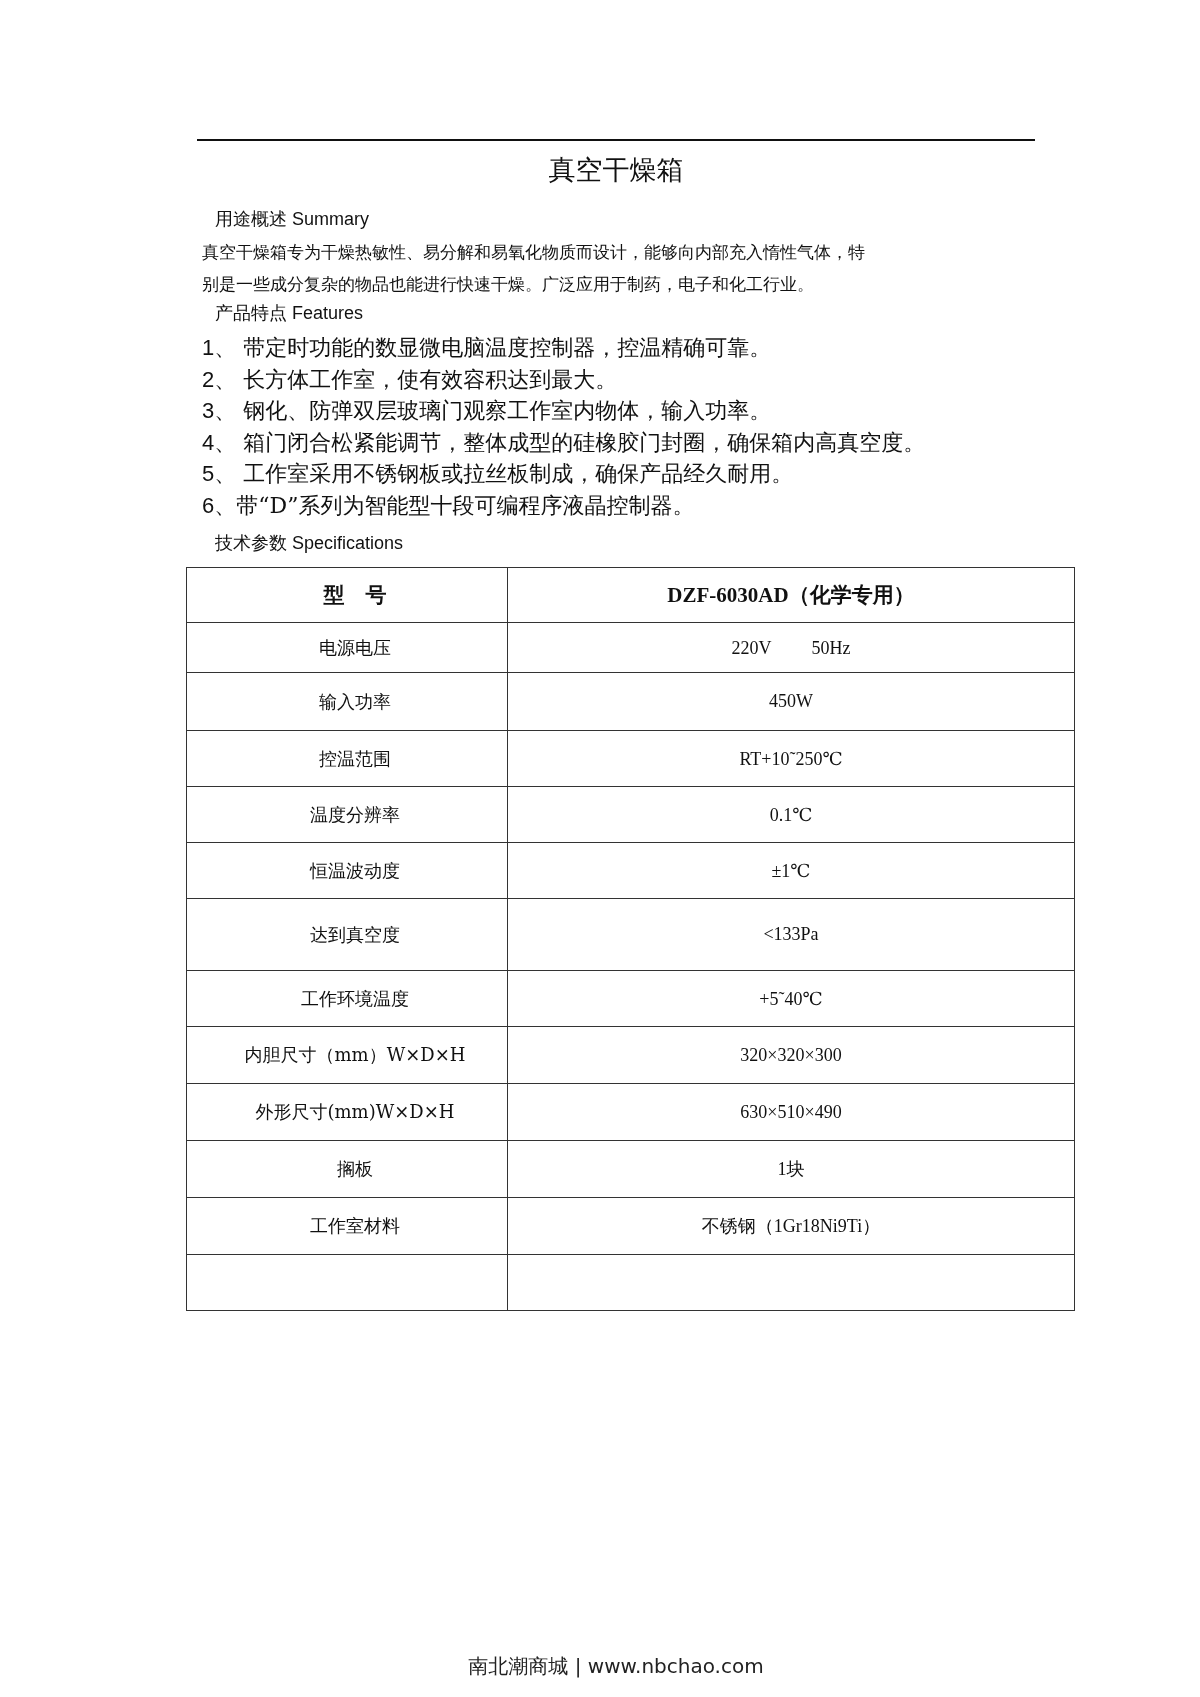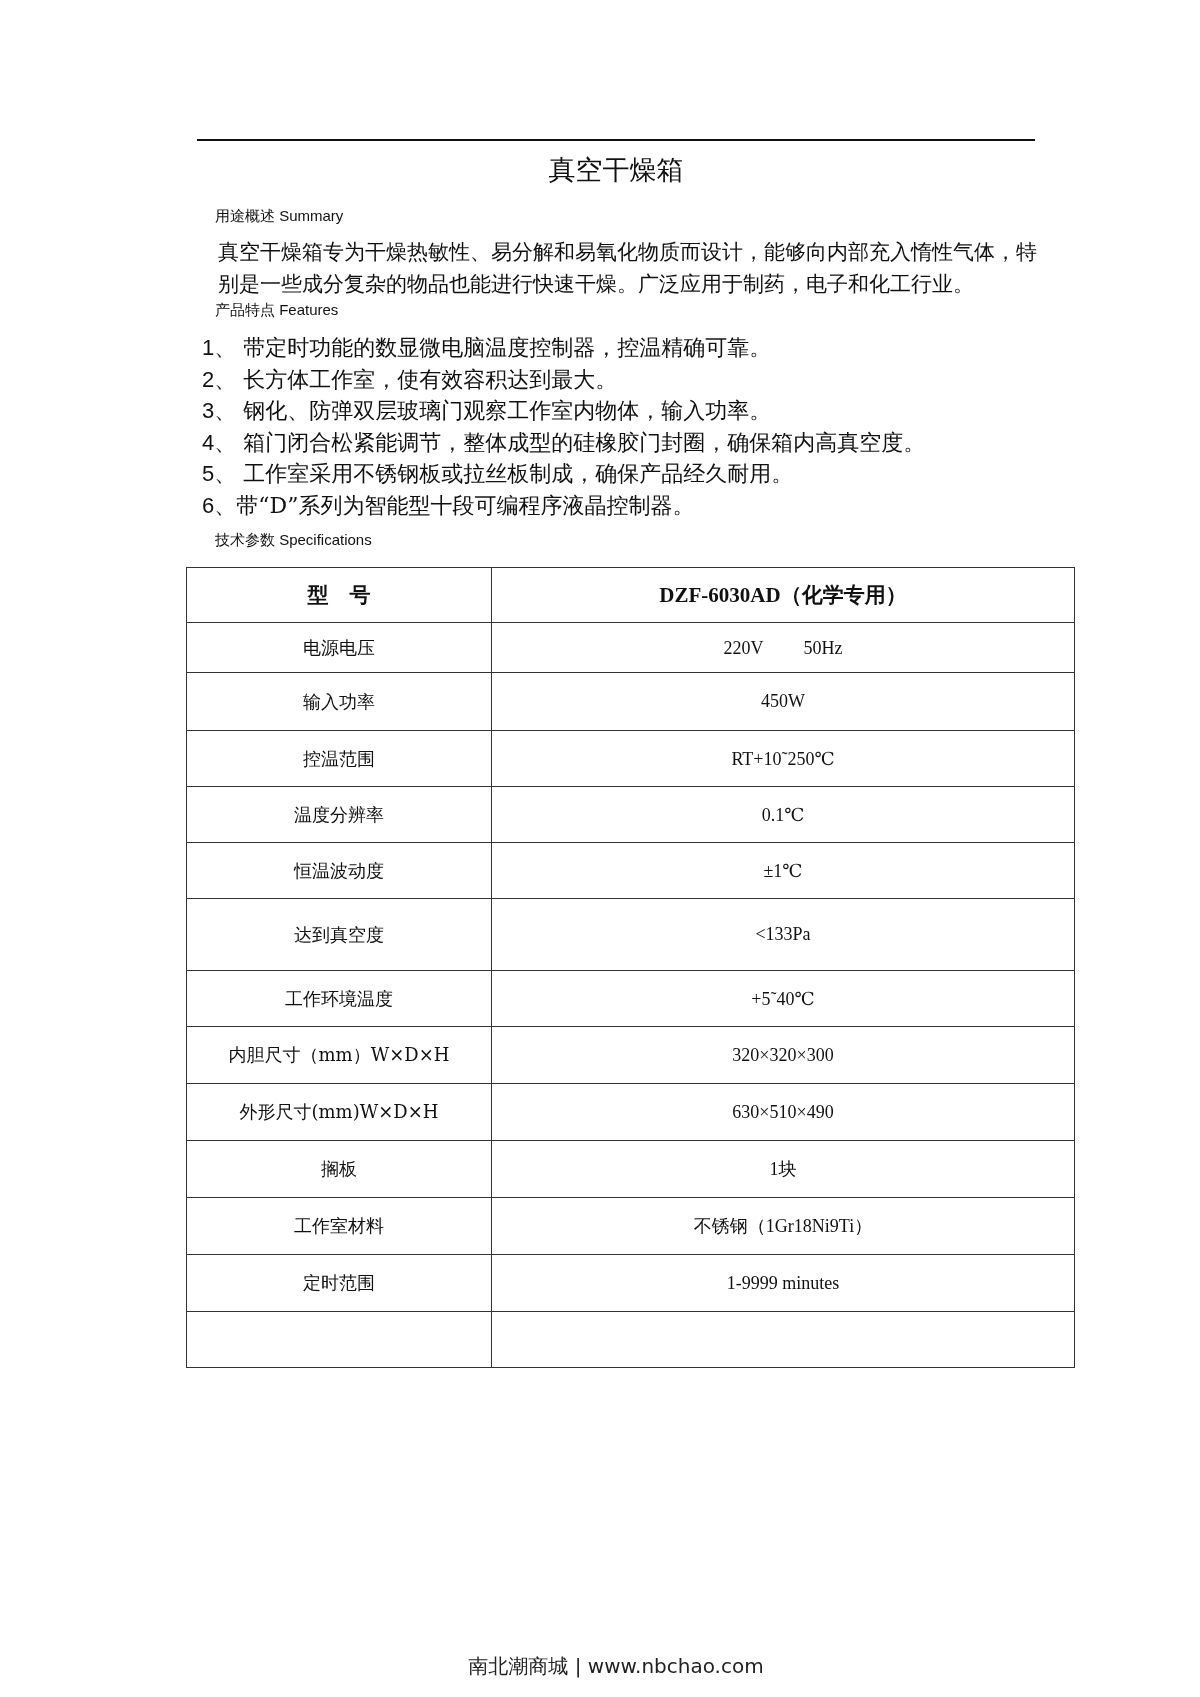--- a/index.html
+++ b/index.html
@@ -1,25 +1,25 @@
 <!DOCTYPE html>
 <html><head>
 <meta charset="utf-8">
 <style>
   html, body { margin: 0; padding: 0; background: #ffffff; }
   body { width: 1200px; height: 1697px; position: relative; overflow: hidden; color: #111; font-family: "DejaVu Serif", "Liberation Serif", serif; }
   .rule { position: absolute; left: 197px; top: 139px; width: 838px; height: 0; border-top: 2px solid #111; }
   .title { position: absolute; left: 0; top: 152px; width: 1232px; text-align: center; font-size: 27px; font-family: "DejaVu Sans", "Liberation Sans", sans-serif; }
-  .section-head { position: absolute; left: 215px; font-size: 15px; font-family: "Liberation Sans", "DejaVu Sans", sans-serif; }
-  .para { position: absolute; left: 202px; width: 840px; font-size: 21px; line-height: 32px; font-family: "DejaVu Serif", serif; margin-left: 16px; }
+  .section-head { position: absolute; left: 215px; font-size: 18px; font-family: "Liberation Sans", "DejaVu Sans", sans-serif; }
+  .para { position: absolute; left: 202px; width: 840px; font-size: 17px; line-height: 32px; font-family: "DejaVu Serif", serif; }
   .features { position: absolute; left: 202px; top: 332px; margin: 0; padding: 0; list-style: none; font-size: 22px; line-height: 31.6px; font-family: "DejaVu Serif", serif; }
   .features .num { font-family: "Liberation Sans", sans-serif; }
   table.specs { position: absolute; left: 186px; top: 567px; width: 889px; border-collapse: collapse; font-size: 18px; font-family: "DejaVu Serif", "Liberation Serif", serif; }
   table.specs td { border: 1px solid #333; text-align: center; vertical-align: middle; padding: 0; }
-  table.specs td.label { width: 304px; }
+  table.specs td.label { width: 304px; padding-left: 16px; }
   table.specs tr.header td { height: 54px; font-size: 21px; font-weight: bold; }
   table.specs .val { font-family: "Liberation Serif", "DejaVu Serif", serif; }
   .footer { position: absolute; left: 0; top: 1653px; width: 1232px; text-align: center; font-size: 20px; font-family: "DejaVu Sans", "Liberation Sans", sans-serif; color: #222; }
 </style>
 </head>
 <body>
 
 <div class="rule"></div>
 
 <div class="title">真空干燥箱</div>
@@ -85,24 +85,20 @@
         <td class="val">630×510×490</td>
       </tr>
       <tr style="height: 57px; margin-left: 24px;">
         <td class="label">搁板</td>
         <td class="val">1块</td>
       </tr>
       <tr style="height: 57px;">
         <td class="label">工作室材料</td>
         <td class="val">不锈钢（1Gr18Ni9Ti）</td>
       </tr>
-      <tr style="height: 57px;">
-        <td class="label">定时范围</td>
-        <td class="val">1-9999 minutes</td>
-      </tr>
       <tr style="height: 56px;">
         <td class="label"></td>
         <td class="val"></td>
       </tr>
     </tbody>
 </table>
 
 <div class="footer">南北潮商城 | www.nbchao.com</div>
 
 </body></html>

